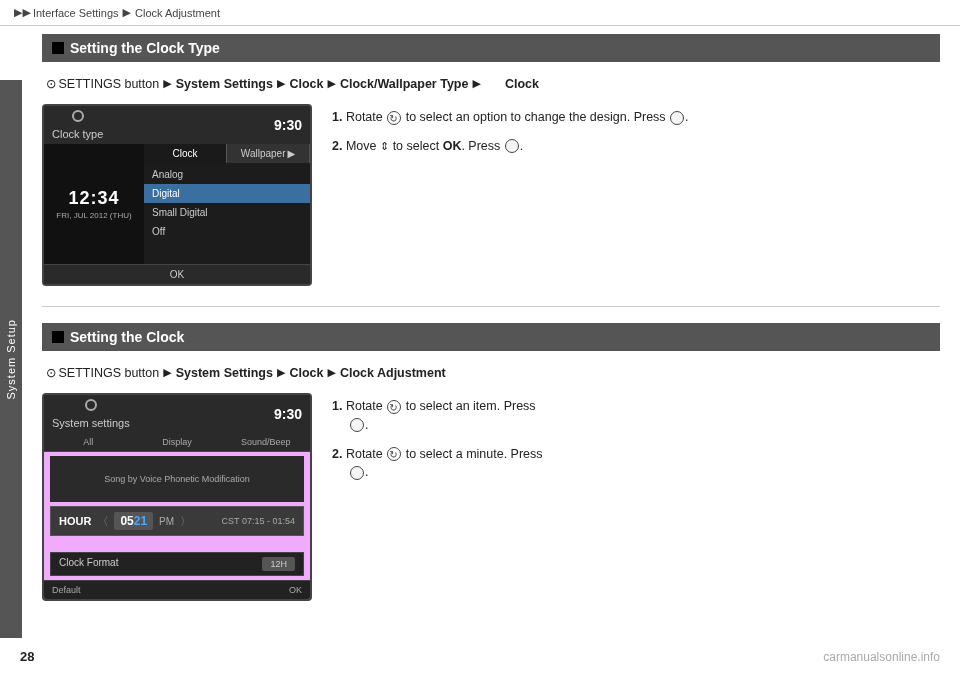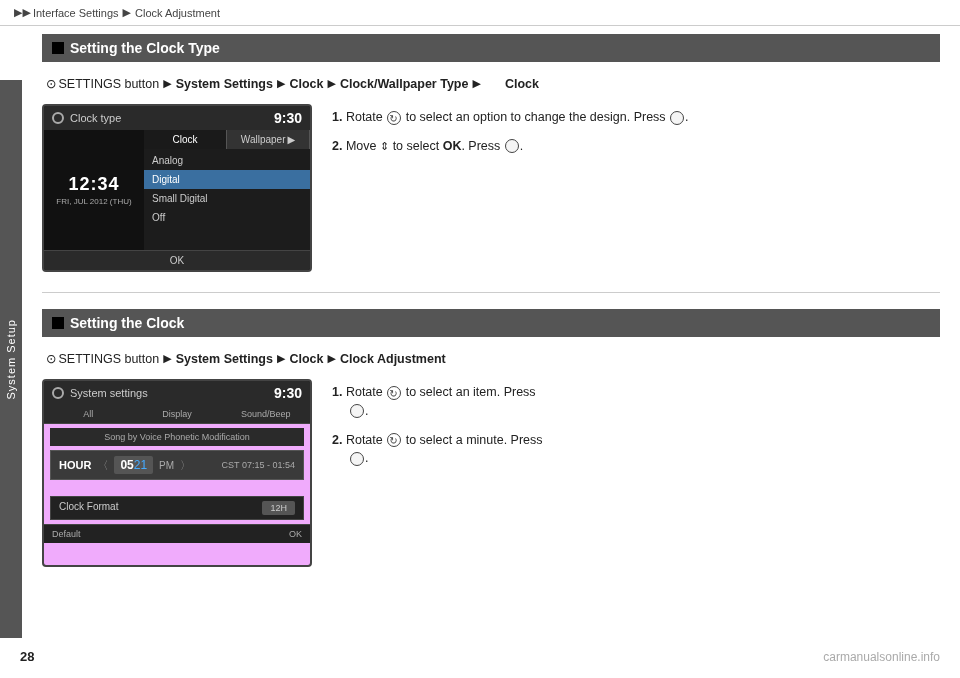--- a/index.html
+++ b/index.html
@@ -132,20 +132,21 @@
       padding: 4px 8px;
       display: flex;
       align-items: center;
       justify-content: space-between;
       font-size: 11px;
     }
     .screen-header .title-area {
       display: flex;
       align-items: center;
       gap: 6px;
+      flex-direction: column;
     }
     .screen-header .gear {
       width: 12px;
       height: 12px;
       border: 2px solid #aaa;
       border-radius: 50%;
       display: inline-block;
     }
     .screen-time {
       color: #fff;
@@ -292,21 +293,21 @@
       color: #aaa;
       font-size: 9px;
     }
     .sys-content {
       padding: 4px 6px;
     }
     .voice-row {
       background: #2a2a2a;
       color: #aaa;
       font-size: 9px;
-      padding: 4px 6px;
+      padding: 18px 6px;
       margin-bottom: 4px;
       text-align: center;
     }
     .hour-row {
       background: #3a3a3a;
       border: 1px solid #555;
       padding: 5px 8px;
       display: flex;
       align-items: center;
       gap: 6px;
@@ -320,21 +321,21 @@
     .hour-value {
       background: #555;
       color: #fff;
       font-size: 12px;
       font-weight: bold;
       padding: 2px 6px;
       border-radius: 2px;
     }
     .hour-highlight {
       color: #4af;
-      font-weight: normal;
+      font-weight: bold;
     }
     .hour-cst {
       color: #aaa;
       font-size: 9px;
       margin-left: auto;
     }
     .clock-format-row {
       display: flex;
       align-items: flex-start;
       justify-content: space-between;

